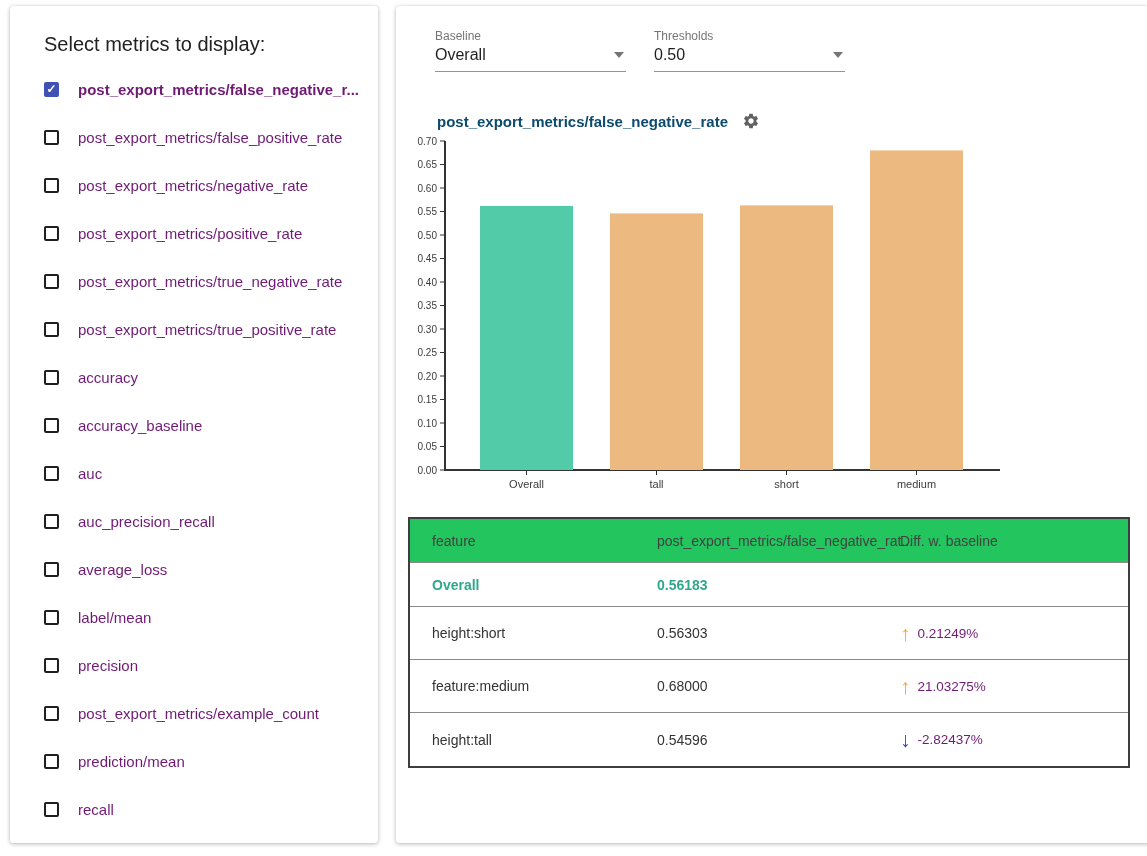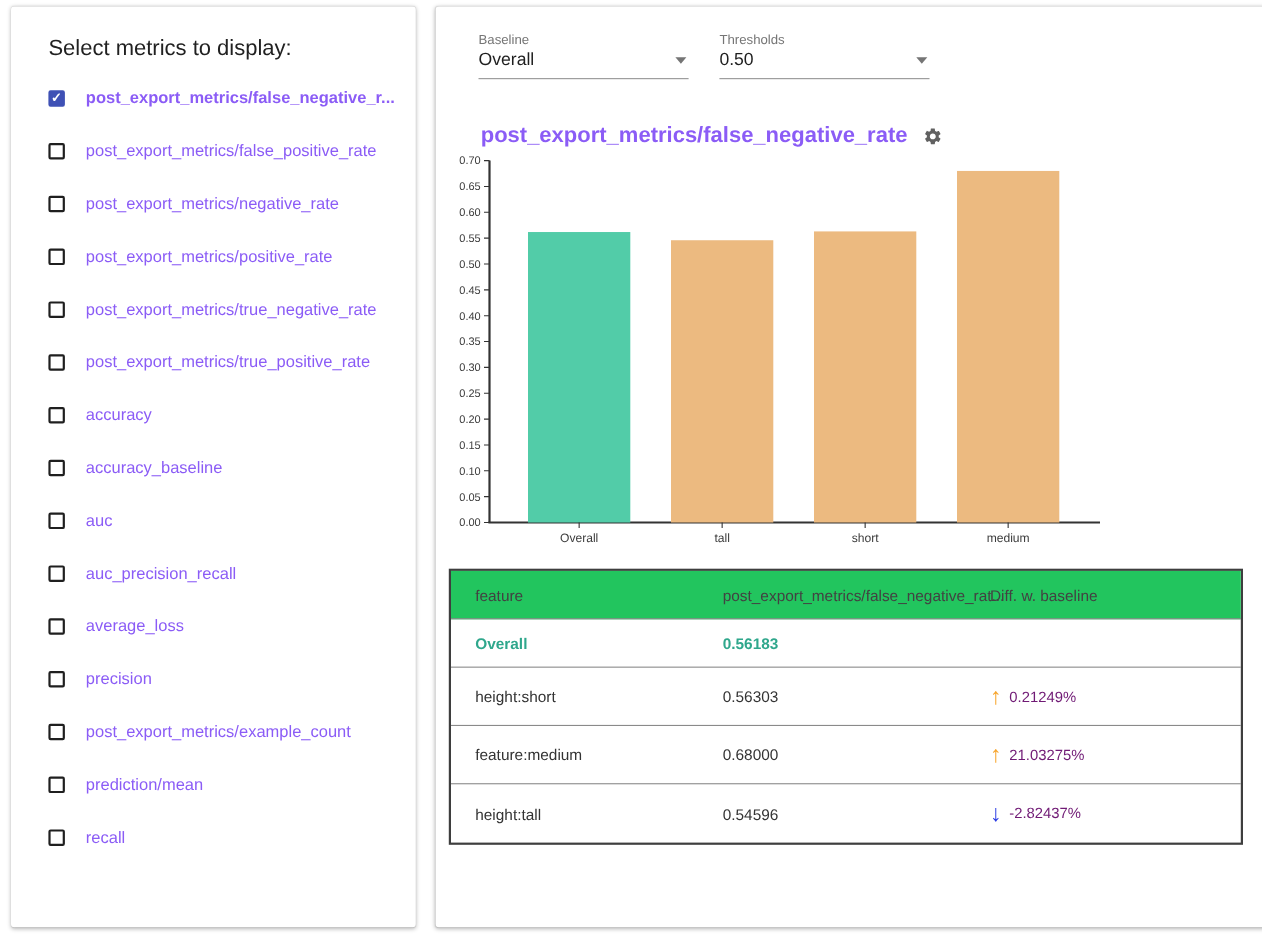--- a/index.html
+++ b/index.html
@@ -6,33 +6,33 @@
   html,body { width:1147px; height:856px; background:#fff; font-family:"Liberation Sans", sans-serif; overflow:hidden; }
   .card { position:absolute; background:#fff; border-radius:3px;
           box-shadow:0 1px 4px rgba(0,0,0,.28), 0 0 1px rgba(0,0,0,.12); }
   
   .sidebar { left:10px; top:6px; width:368px; height:837px; }
   .sidebar-title { padding:27px 0 9px 34px; font-size:20px; color:#212121; }
   .metric-item { height:48px; display:flex; align-items:center; padding-left:34px; gap:19px; cursor:pointer; }
   .checkbox { width:15px; height:15px; border:2px solid #1f1f1f; border-radius:2px; flex:none;
               display:flex; align-items:center; justify-content:center; background:#fff; }
   .checkbox.checked { background:#3F51B5; border-color:#3F51B5; color:#fff; font-size:12px; font-weight:bold; line-height:1; }
-  .metric-label { font-size:15px; color:#8b5cf6; white-space:nowrap; }
+  .metric-label { font-size:15px; color:#701a75; white-space:nowrap; }
   .metric-label.bold { font-weight:700; }
   
   .main { left:396px; top:6px; width:756px; height:837px; }
   .controls { display:flex; gap:28px; padding:23px 0 0 39px; }
   .dd { width:191px; border-bottom:1px solid #949494; padding-bottom:7px; cursor:pointer; }
   .dd-label { font-size:12px; color:#757575; }
   .dd-row { display:flex; align-items:center; justify-content:space-between; margin-top:3px; }
   .dd-value { font-size:16px; color:#1f1f1f; }
   .arrow-down { width:0; height:0; border-left:5px solid transparent; border-right:5px solid transparent;
                 border-top:6px solid #757575; margin-right:2px; }
   .chart-header { display:flex; align-items:center; gap:14px; margin:40px 0 0 41px; }
-  .chart-title { font-size:20px; font-weight:700; color:#8b5cf6; }
+  .chart-title { font-size:15px; font-weight:700; color:#0c4a6e; }
   .gear { cursor:pointer; display:flex; }
   #chart-svg { display:block; margin-left:8px; }
   
   .ftable { position:absolute; left:12px; top:511px; width:722px; border:2px solid #3e3e3e; background:#fff; }
   .thead, .trow { display:grid; grid-template-columns:247px 235px 1fr; align-items:center; }
   .thead { height:44px; background:#22c55e; color:#424242; font-size:14px; border-bottom:1px solid #8a8a8a; }
   .trow { height:53px; font-size:14px; color:#333; border-bottom:1px solid #8a8a8a; }
   .trow:last-child { border-bottom:none; }
   .trow.highlight { height:44px; }
   .trow.highlight .c1, .trow.highlight .c2 { color:#2FA78C; font-weight:700; }
@@ -85,20 +85,24 @@
         <span class="checkbox"></span>
         <span class="metric-label">auc</span>
       </div>
       <div class="metric-item">
         <span class="checkbox"></span>
         <span class="metric-label">auc_precision_recall</span>
       </div>
       <div class="metric-item">
         <span class="checkbox"></span>
         <span class="metric-label">average_loss</span>
+      </div>
+      <div class="metric-item">
+        <span class="checkbox"></span>
+        <span class="metric-label">label/mean</span>
       </div>
       <div class="metric-item">
         <span class="checkbox"></span>
         <span class="metric-label">precision</span>
       </div>
       <div class="metric-item">
         <span class="checkbox"></span>
         <span class="metric-label">post_export_metrics/example_count</span>
       </div>
       <div class="metric-item">

